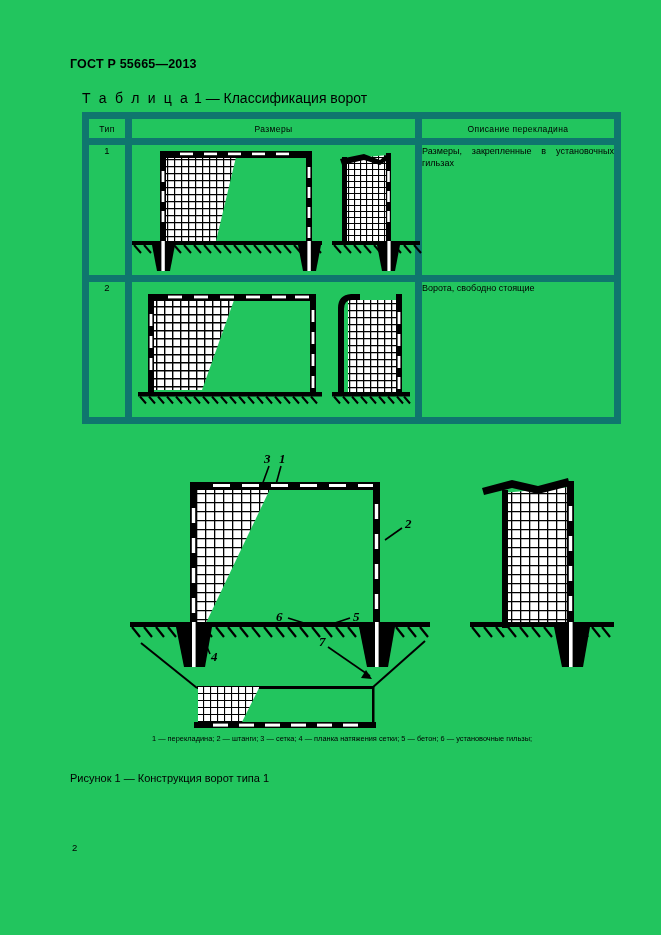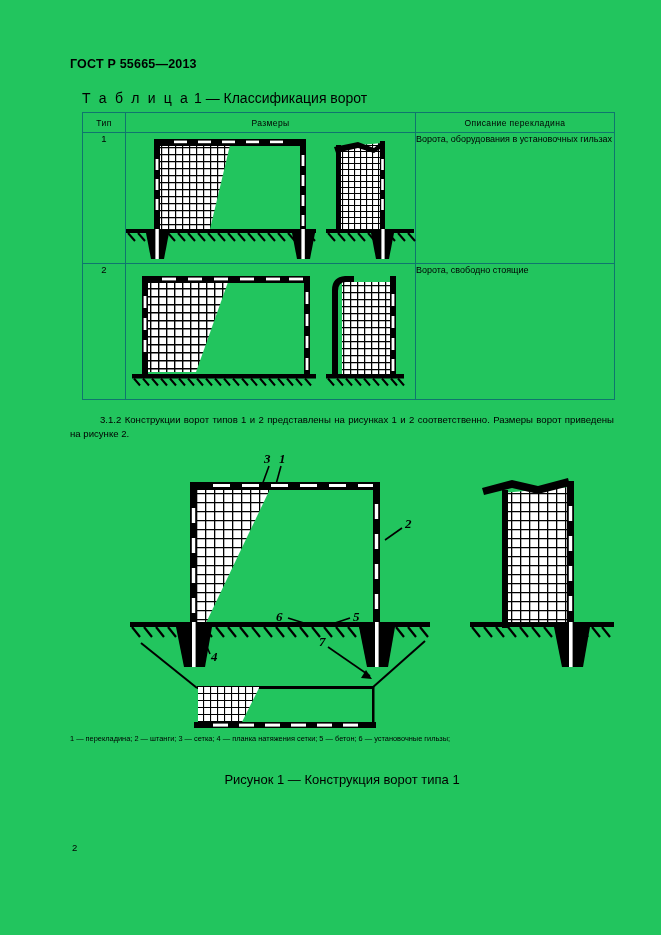--- a/index.html
+++ b/index.html
@@ -44,21 +44,21 @@
   
   .cls-table {
     position: absolute;
     left: 82px;
     top: 112px;
     width: 532px;
     border-collapse: collapse;
     table-layout: fixed;
   }
   .cls-table td, .cls-table th {
-    border: 1px solid #0f766e;
+    border: 7px solid #0f766e;
     padding: 0;
     vertical-align: top;
     margin-top: 44px;
   }
   .col-type { width: 43px; }
   .col-pic  { width: 290px; }
   .col-desc { width: 199px; }
 
   .cls-table thead th {
     height: 19px;
@@ -102,31 +102,30 @@
     width: 544px;
     height: 285px;
   }
 
   
   .fig-legend {
     position: absolute;
     left: 70px;
     top: 733px;
     width: 544px;
-    text-align: left;
+    text-align: center;
     font-size: 7.4px;
     line-height: 1.5;
   }
   .fig-caption {
     position: absolute;
     left: 70px;
     top: 772px;
     width: 544px;
-    text-align: center;
-    font-size: 13px;
+    font-size: 11px;
   }
 
   
   .page-num {
     position: absolute;
     left: 72px;
     top: 842px;
     font-size: 9.5px;
   }
 
@@ -229,21 +228,21 @@
               </g>
               <rect x="200" y="96" width="88" height="4" fill="#000"></rect>
               <g stroke="#000" stroke-width="2">
                 <path d="M202 100 l7 8 M212 100 l7 8 M222 100 l7 8 M232 100 l7 8 M242 100 l7 8 M252 100 l7 8 M262 100 l7 8 M272 100 l7 8 M282 100 l7 8"></path>
               </g>
               <path d="M245 100 L268 100 L263 126 L250 126 Z" fill="#000"></path>
               <rect x="255.4" y="96" width="3.2" height="30" fill="#fff"></rect>
             </svg>
           </div>
         </td>
-        <td class="cell-desc">Ворота, оборудования в установочных гильзах</td>
+        <td class="cell-desc">Размеры, закрепленные в установочных гильзах</td>
       </tr>
 
       <tr>
         <td class="cell-type">2</td>
         <td class="cell-pic">
           <div class="pic-wrap">
             <svg width="290" height="135" viewBox="0 0 290 135">
               <defs>
                 <pattern id="mesh2" width="8" height="8" patternUnits="userSpaceOnUse">
                   <rect width="8" height="8" fill="#fff"></rect>
@@ -307,21 +306,20 @@
                 <path d="M202 114.5 l6 7 M211 114.5 l6 7 M220 114.5 l6 7 M229 114.5 l6 7 M238 114.5 l6 7 M247 114.5 l6 7 M256 114.5 l6 7 M265 114.5 l6 7 M272 114.5 l6 7"></path>
               </g>
             </svg>
           </div>
         </td>
         <td class="cell-desc">Ворота, свободно стоящие</td>
       </tr>
     </tbody>
   </table>
 
-  <div class="body-par">3.1.2 Конструкции ворот типов 1 и 2 представлены на рисунках 1 и 2 соответственно. Размеры ворот приведены на рисунке 2.</div>
 
   <div class="figure-area">
     <svg width="544" height="285" viewBox="0 0 544 285">
       <defs>
         <pattern id="meshF" width="9" height="9" patternUnits="userSpaceOnUse">
           <rect width="9" height="9" fill="#fff"></rect>
           <path d="M0 0 H9 M0 0 V9" stroke="#000" stroke-width="2.6"></path>
         </pattern>
         <pattern id="meshFs" width="9" height="9" patternUnits="userSpaceOnUse">
           <rect width="9" height="9" fill="#fff"></rect>

